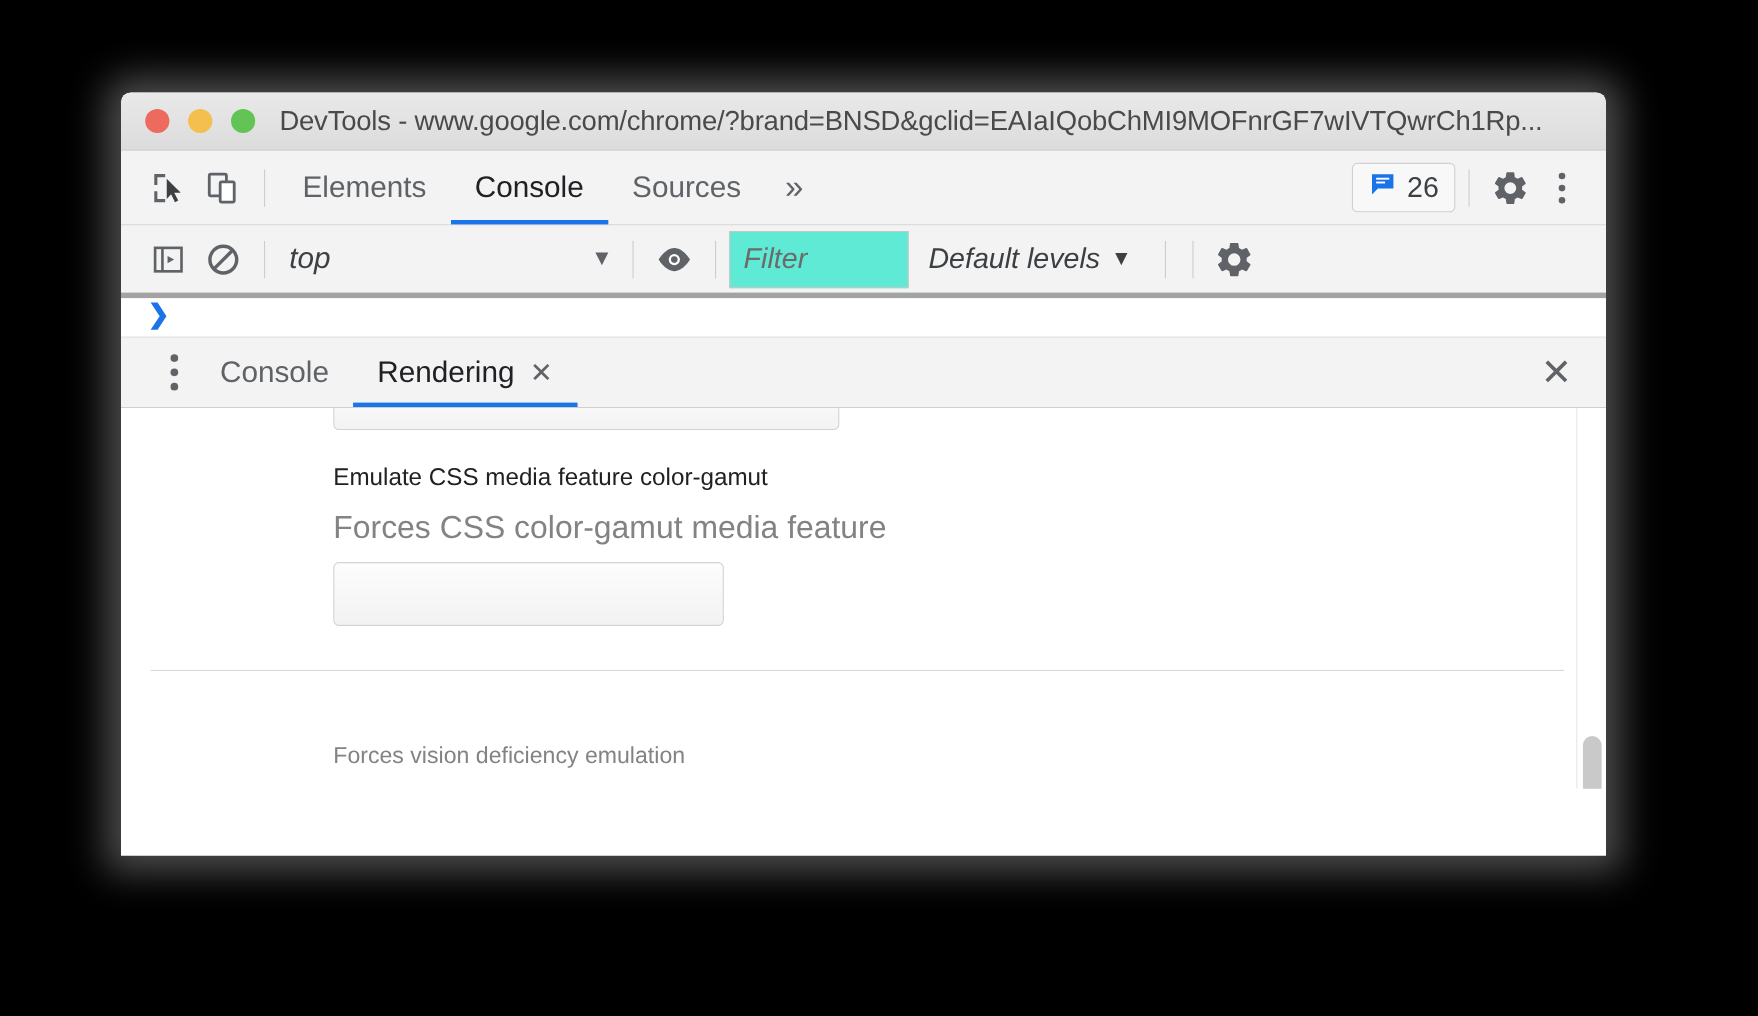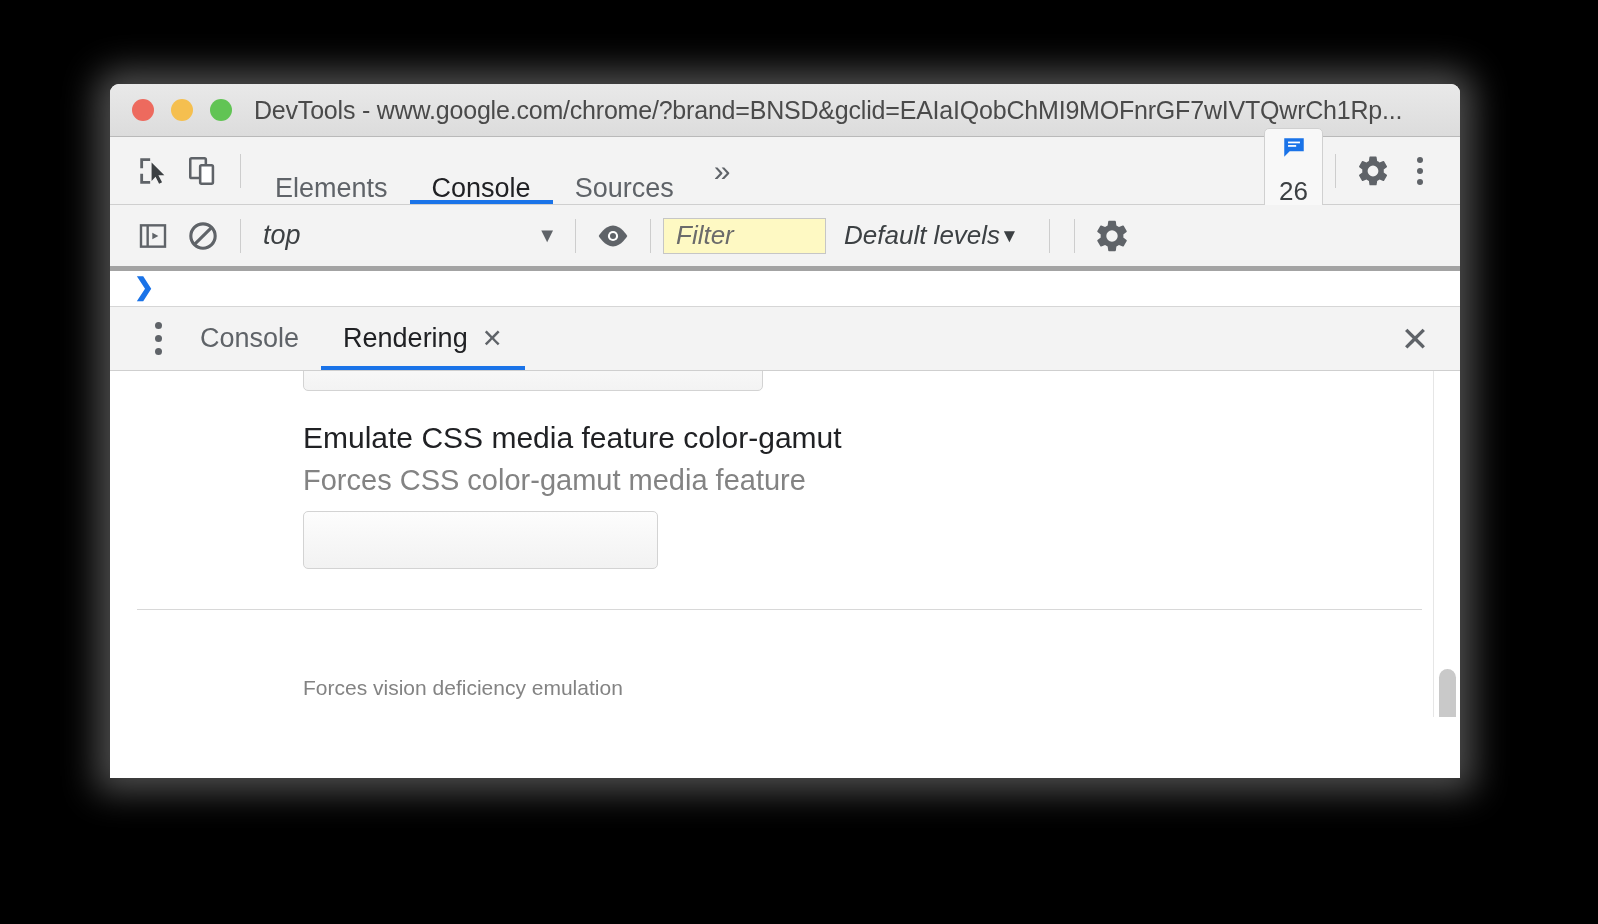--- a/index.html
+++ b/index.html
@@ -79,21 +79,21 @@
     flex: none;
   }
   .vsep {
     width: 1px; height: 34px; background: #cdcdcd;
     margin: 0 12px; flex: none;
   }
   .main-tabs { display: flex; align-items: center; height: 100%; }
   .mtab {
     position: relative;
     height: 100%;
-    display: flex; align-items: flex-end;
+    display: flex; align-items: center;
     padding: 0 22px;
     font-size: 27px;
     color: #5f6368;
     white-space: nowrap;
   }
   .mtab.active { color: #202124; }
   .mtab.active::after {
     content: "";
     position: absolute;
     left: 0; right: 0; bottom: 0;
@@ -109,21 +109,20 @@
   .spacer { flex: 1 1 auto; }
   .issues-chip {
     display: flex; align-items: center; gap: 9px;
     border: 1px solid #d0d0d0;
     border-radius: 5px;
     padding: 5px 14px;
     background: #f8f8f8;
     font-size: 26px;
     color: #3c4043;
     white-space: nowrap;
-    flex-direction: column;
   }
   .kebab {
     width: 44px; height: 46px;
     display: flex; flex-direction: column;
     align-items: center; justify-content: center;
     gap: 5px;
   }
   .kebab i { width: 6px; height: 6px; border-radius: 50%; background: #5f6368; display:block; }
 
   
@@ -141,31 +140,31 @@
   .ctx-select {
     display: flex; align-items: center;
     min-width: 300px;
     font-size: 27px;
     color: #3c4043;
     padding-left: 10px;
   }
   .ctx-select .caret { margin-left: auto; font-size: 20px; color: #5f6368; padding-right: 6px;}
   .filter-input {
     width: 163px;
-    height: 36px;
-    background: #fef9c3;
+    height: 52px;
+    background: #5eead4;
     border: 1px solid #c6c6c6;
     display: flex; align-items: center;
     padding-left: 12px;
     box-sizing: border-box;
     font-size: 26px;
     color: #6b6b6b;
   }
   .levels {
-    display: flex; align-items: center; 
+    display: flex; align-items: center; gap: 10px;
     font-size: 26px; color: #3c4043;
     padding: 0 18px;
     white-space: nowrap;
   }
   .levels .caret { font-size: 19px; }
   .gear { width: 50px; height: 50px; display:flex; align-items:center; justify-content:center; }
 
   
   .prompt-strip {
     height: 36px;
@@ -240,21 +239,21 @@
     height: 46px;
     border: 1px solid #d3d3d3;
     border-radius: 5px;
     background: linear-gradient(180deg,#fdfdfd,#f3f3f3);
     box-sizing: border-box;
   }
   .setting-title {
     position: absolute;
     left: 193px;
     top: 50px;
-    font-size: 30px;
+    font-size: 22px;
     color: #202124;
     white-space: nowrap;
   }
   .setting-sub {
     position: absolute;
     left: 193px;
     top: 93px;
     font-size: 29px;
     color: #838383;
     white-space: nowrap;

